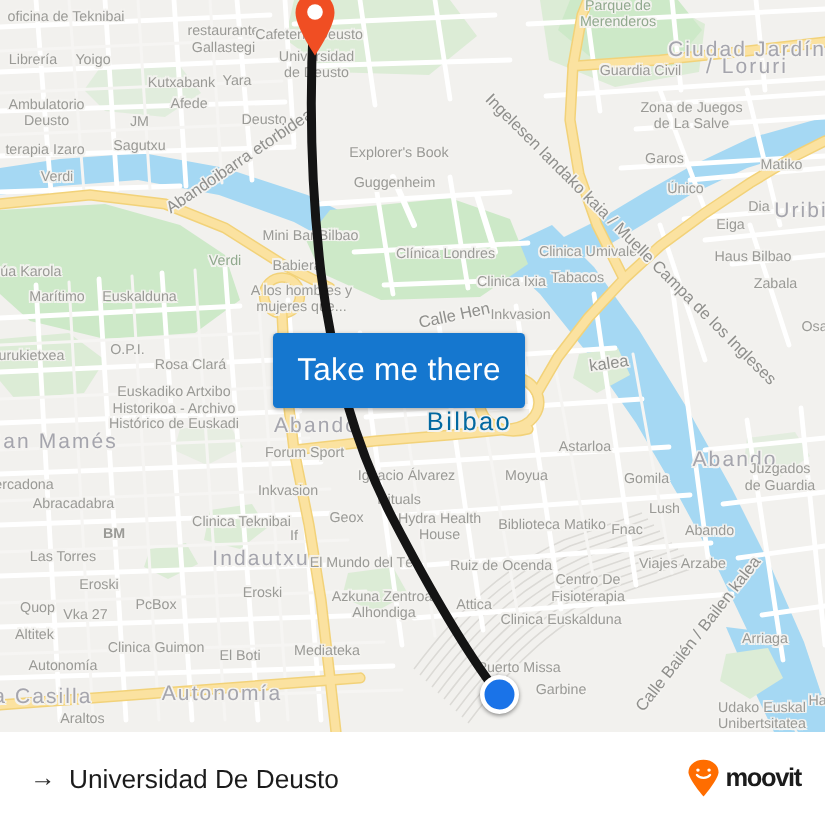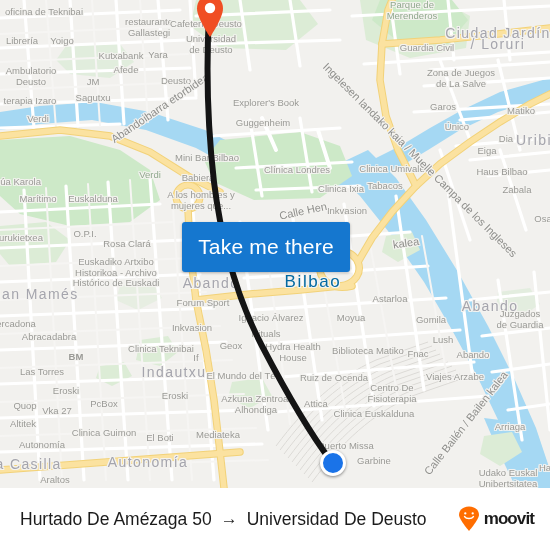--- a/index.html
+++ b/index.html
@@ -436,21 +436,20 @@
     </svg>
 
     <div id="origin-dot"></div>
 
     <button id="cta">Take me there</button>
 
   </div>
 
   <div id="footer">
     <div id="trip">
-      <span>Hurtado De Amézaga 50</span>
       <span class="arrow">→</span>
       <span>Universidad De Deusto</span>
     </div>
     <div id="brand">
       <svg width="26" height="26" viewBox="0 0 26 26">
         <path d="M13 25 C13 25 23 13.5 23 8.8 C23 3.9 18.5 0.5 13 0.5 C7.5 0.5 3 3.9 3 8.8 C3 13.5 13 25 13 25 Z" fill="#ff6d00"></path>
         <circle cx="9.3" cy="7.4" r="1.15" fill="#ffffff"></circle>
         <circle cx="16.7" cy="7.4" r="1.15" fill="#ffffff"></circle>
         <path d="M8.6 10.6 C10.3 13.2 15.7 13.2 17.4 10.6" stroke="#ffffff" stroke-width="1.5" fill="none" stroke-linecap="round"></path>
       </svg>

